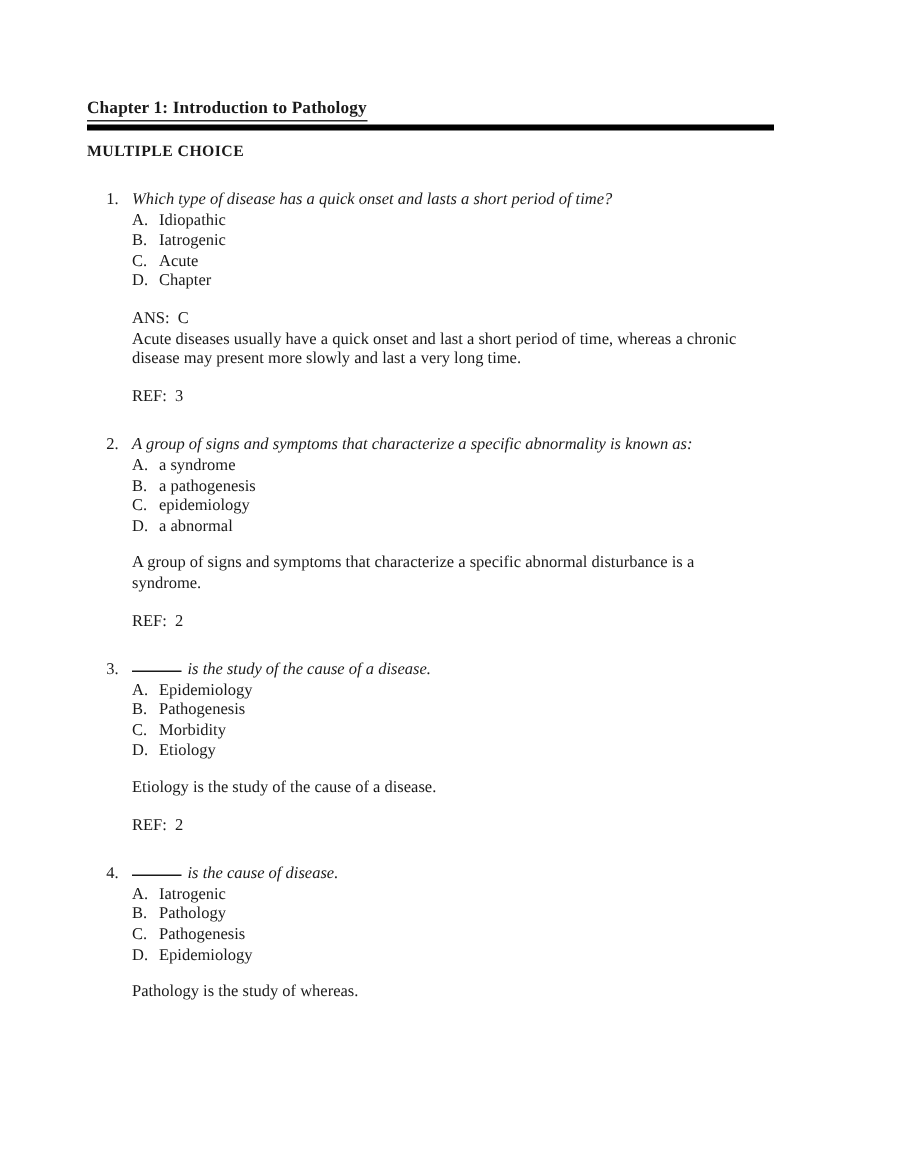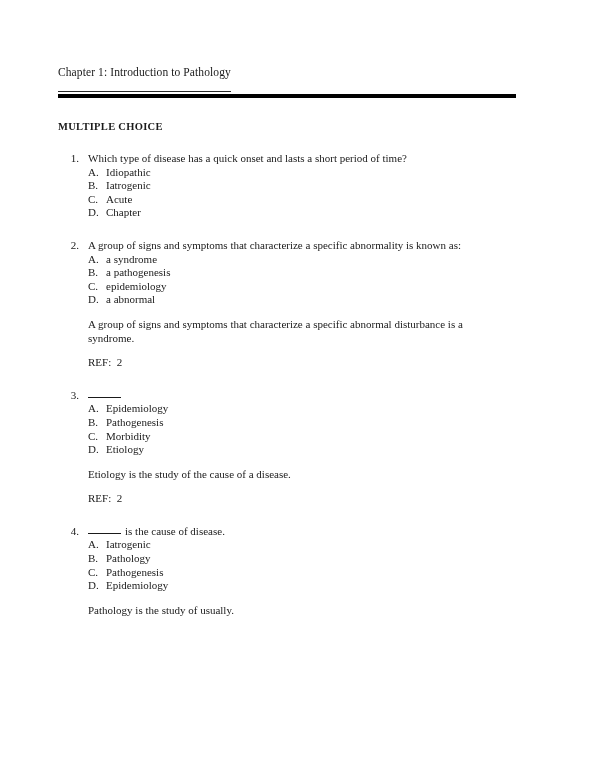--- a/index.html
+++ b/index.html
@@ -25,43 +25,43 @@
   }
   .content {
     position: absolute;
     left: 58px;
     top: 62px;
     width: 460px;
   }
 
   
   .doc-header {
-    font-weight: normal;
+    font-weight: bold;
     font-size: 11.5px;
     line-height: 14px;
     letter-spacing: 0.1px;
     display: inline-block;
     border-bottom: 1px solid #2a2a2a;
-    padding-bottom: 12px;
+    padding-bottom: 1px;
     white-space: nowrap;
   }
   .header-rule {
     width: 458px;
     height: 4px;
     background: #000;
     margin-top: 2px;
   }
 
   
   .section-label {
     font-weight: bold;
     font-size: 10.5px;
     line-height: 13px;
     letter-spacing: 0.3px;
-    margin-top: 22px;
+    margin-top: 8px;
   }
 
   
   .question-block {
     margin-top: 19px;
     font-size: 11px;
     line-height: 13.6px;
   }
   .q-stem-row {
     display: flex;
@@ -69,20 +69,21 @@
   }
   .q-number {
     width: 21px;
     flex: 0 0 21px;
     text-align: right;
     padding-right: 9px;
     box-sizing: content-box;
   }
   .q-stem {
     flex: 1 1 auto;
+    font-style: italic;
   }
   .blank-line {
     display: inline-block;
     width: 33px;
     border-bottom: 1px solid #1a1a1a;
     vertical-align: 1px;
     margin-right: 4px;
   }
 
   .options {
@@ -151,20 +152,25 @@
             </div>
             <div class="option-row">
               <div class="opt-letter">C.</div>
               <div class="opt-text">Acute</div>
             </div>
             <div class="option-row">
               <div class="opt-letter">D.</div>
               <div class="opt-text">Chapter</div>
             </div>
           </div>
+          <div class="answer-area">
+            <div class="ans-line">ANS:  C</div>
+            <div class="rationale">Acute diseases usually have a quick onset and last a short period of time, whereas a chronic disease may present more slowly and last a very long time.</div>
+            <div class="ref-line">REF:  3</div>
+          </div>
         </div>
         <div class="question-block">
           <div class="q-stem-row">
             <div class="q-number">2.</div>
             <div class="q-stem">A group of signs and symptoms that characterize a specific abnormality is known as:</div>
           </div>
           <div class="options">
             <div class="option-row">
               <div class="opt-letter">A.</div>
               <div class="opt-text">a syndrome</div>
@@ -183,21 +189,21 @@
             </div>
           </div>
           <div class="answer-area">
             <div class="rationale">A group of signs and symptoms that characterize a specific abnormal disturbance is a syndrome.</div>
             <div class="ref-line">REF:  2</div>
           </div>
         </div>
         <div class="question-block">
           <div class="q-stem-row">
             <div class="q-number">3.</div>
-            <div class="q-stem"><span class="blank-line"></span></div>
+            <div class="q-stem"><span class="blank-line"></span><span>is the study of the cause of a disease.</span></div>
           </div>
           <div class="options">
             <div class="option-row">
               <div class="opt-letter">A.</div>
               <div class="opt-text">Epidemiology</div>
             </div>
             <div class="option-row">
               <div class="opt-letter">B.</div>
               <div class="opt-text">Pathogenesis</div>
             </div>
@@ -232,19 +238,19 @@
             <div class="option-row">
               <div class="opt-letter">C.</div>
               <div class="opt-text">Pathogenesis</div>
             </div>
             <div class="option-row">
               <div class="opt-letter">D.</div>
               <div class="opt-text">Epidemiology</div>
             </div>
           </div>
           <div class="answer-area">
-            <div class="rationale">Pathology is the study of usually.</div>
+            <div class="rationale">Pathology is the study of whereas.</div>
           </div>
         </div>
       </div>
 
   </div>
 </div>
 
 </body></html>

